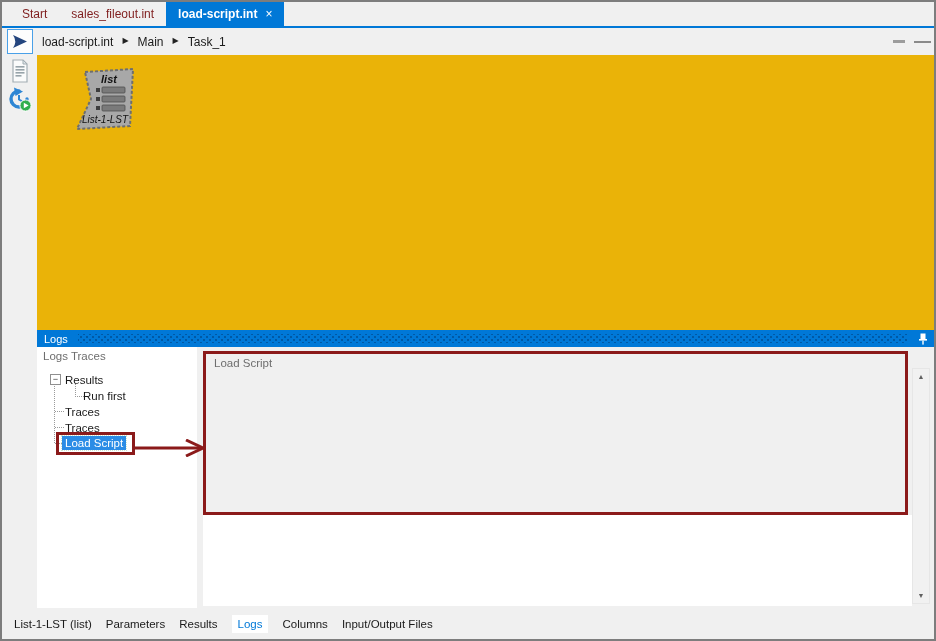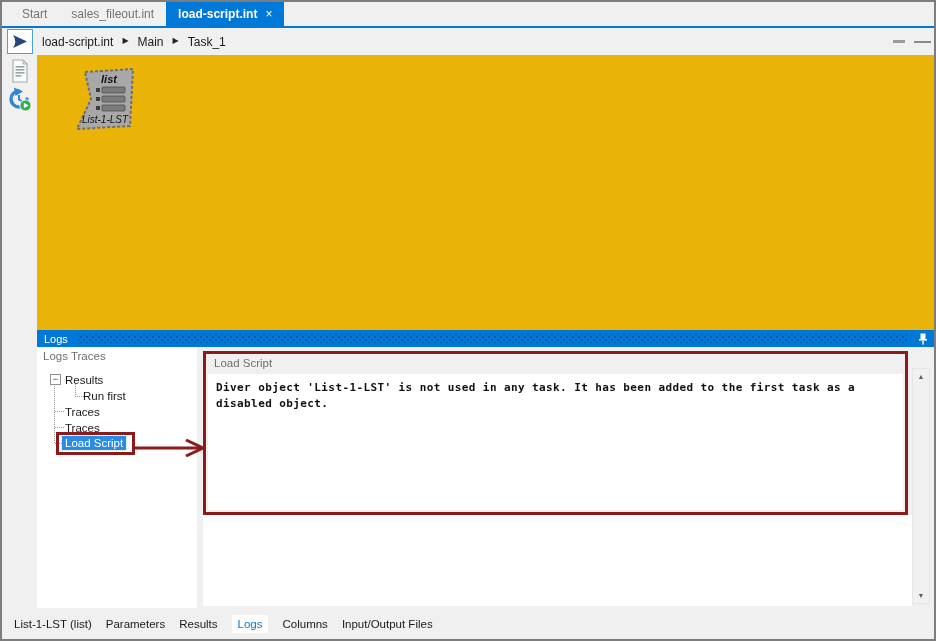--- a/index.html
+++ b/index.html
@@ -3,21 +3,21 @@
 <meta charset="utf-8">
 <style>
   html,body{margin:0;padding:0;background:#d8d8d8;font-family:"Liberation Sans",sans-serif;}
   .stage{position:relative;width:936px;height:641px;background:#fff;}
   .window{position:absolute;inset:0;border:2px solid #7d7d7d;box-sizing:border-box;background:#f0f0f0;}
   .app{position:absolute;inset:0;}
 
   
   .tabbar{position:absolute;left:0;top:0;right:0;height:24px;display:flex;align-items:stretch;padding-left:8px;background:#f0f0f0;}
   .tabbar-underline{position:absolute;left:0;top:24px;right:0;height:2px;background:#0078d7;}
-  .ttab{display:flex;align-items:center;padding:0 12px;font-size:12px;color:#737373;cursor:default;}
+  .ttab{display:flex;align-items:center;padding:0 12px;font-size:12px;color:#7f1d1d;cursor:default;}
   .ttab.active{background:#0078d7;color:#fff;font-weight:bold;}
   .ttab .close{margin-left:8px;font-size:12px;font-weight:normal;line-height:1;}
 
   
   .toolbar{position:absolute;left:0;top:26px;right:0;height:27px;background:#f0f0f0;}
   .run-btn{position:absolute;left:5px;top:1px;width:26px;height:25px;background:#fdfdfd;border:1px solid #49a0e8;box-sizing:border-box;display:flex;align-items:center;justify-content:center;}
   .breadcrumb{position:absolute;left:40px;top:0;height:27px;display:flex;align-items:center;gap:9px;font-size:12px;color:#1a1a1a;}
   .crumb-sep{font-size:8px;color:#222;transform:translateY(-1px);}
   .mini-dash{position:absolute;right:29px;top:12px;width:12px;height:3px;background:#9c9c9c;}
   .mini-line{position:absolute;right:3px;top:13px;width:17px;height:2px;background:#8a8a8a;}
@@ -185,26 +185,20 @@
         </div>
 
         <div class="anno-rect"></div>
         <svg class="anno-arrow" width="74" height="18" viewBox="0 0 74 18">
           <line x1="0" y1="9" x2="70" y2="9" stroke="#8b1a1a" stroke-width="3"></line>
           <polyline points="54,1 71,9 54,17" fill="none" stroke="#8b1a1a" stroke-width="3"></polyline>
         </svg>
 
         <div class="redbox">
           <div class="panel-title">Load Script</div>
-          <div class="textarea">
-            <div class="logtext">
-              <span>Diver object 'List-1-LST' is not used in any task. It has been added to the first task as a</span>
-              <span>disabled object.</span>
-            </div>
-          </div>
         </div>
         <div class="white-under"></div>
 
         <div class="scrollbar">
           <div class="sb-btn sb-up">▲</div>
           <div class="sb-btn sb-down">▼</div>
         </div>
       </div>
 
       <div class="bottombar">

